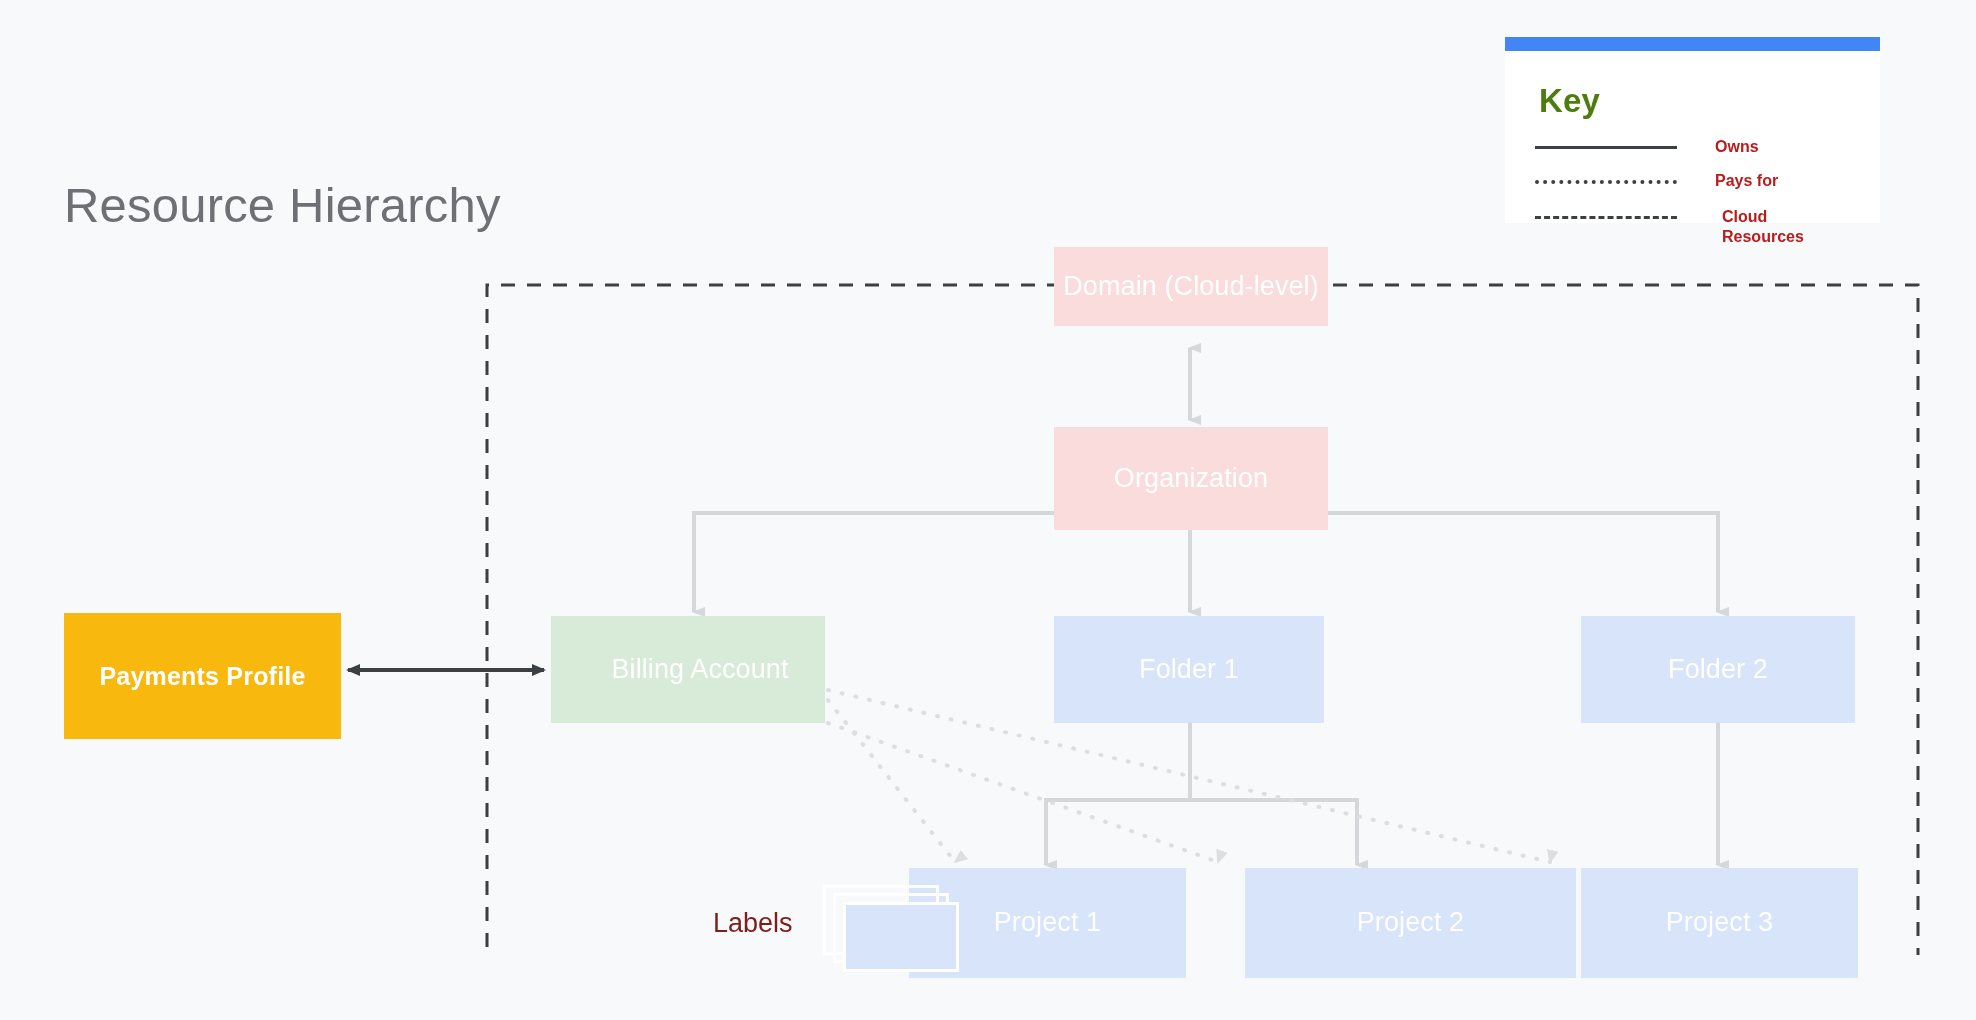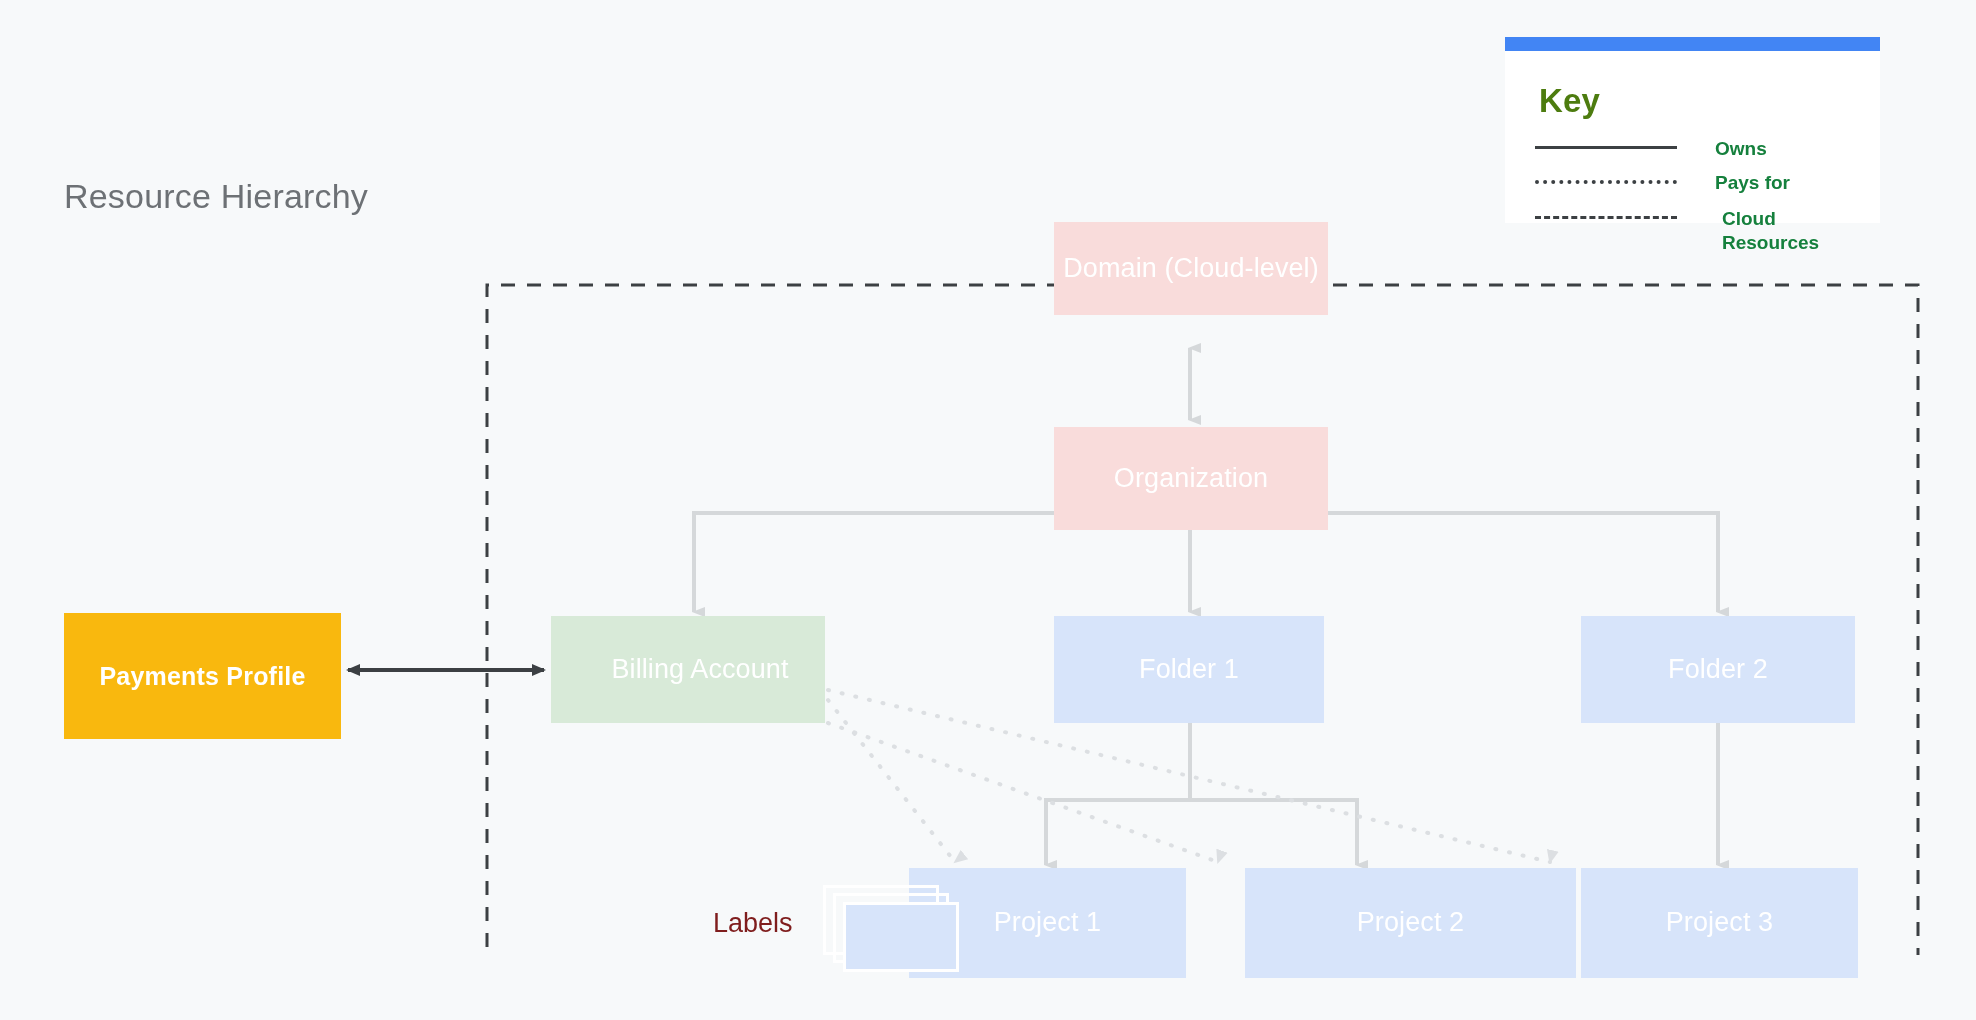--- a/index.html
+++ b/index.html
@@ -50,21 +50,21 @@
   .node.amber .node-label {
     font-weight: 700;
     font-size: 25px;
     letter-spacing: 0.2px;
   }
 
   #page-title {
     position: absolute;
     left: 64px;
     top: 177px;
-    font-size: 34px;
+    font-size: 49px;
     color: #6d7175;
     font-weight: 400;
     letter-spacing: 0.2px;
     white-space: nowrap;
   }
 
   #labels-text {
     position: absolute;
     left: 713px;
     top: 908px;
@@ -126,23 +126,23 @@
     top: 9px;
     width: 142px;
     display: block;
     border-top-width: 3px;
     border-top-color: #3c4043;
   }
   .key-sample.solid  i { border-top-style: solid; }
   .key-sample.dotted i { border-top-style: dotted; border-top-width: 4px; }
   .key-sample.dashed i { border-top-style: dashed; border-top-width: 3px; }
   .key-text {
-    font-size: 19px;
+    font-size: 16px;
     font-weight: 700;
-    color: #15803d;
+    color: #b91c1c;
     line-height: 1.25;
     margin-left: 38px;
     max-width: 120px;
   }
 </style>
 </head>
 <body>
 
 <div id="stage">
 
@@ -195,21 +195,21 @@
       <path d="M828,700 L955,862" fill="none" stroke="#dcdfe2" stroke-width="4" stroke-linecap="round" stroke-dasharray="1,13" marker-end="url(#ah-dot)"></path>
       <path d="M828,723 L1218,862" fill="none" stroke="#dcdfe2" stroke-width="4" stroke-linecap="round" stroke-dasharray="1,13" marker-end="url(#ah-dot)"></path>
       <path d="M828,690 L1550,862" fill="none" stroke="#dcdfe2" stroke-width="4" stroke-linecap="round" stroke-dasharray="1,13" marker-end="url(#ah-dot)"></path>
     </g>
 
     <g>
       <line x1="348" y1="670" x2="544" y2="670" stroke="#3c4043" stroke-width="4" marker-start="url(#ah-dark-s)" marker-end="url(#ah-dark-e)"></line>
     </g>
   </svg>
 
-  <div class="node pink" style="left:1054px; top:222px; width:274px; height:93px;">
+  <div class="node pink" style="left:1054px; top:247px; width:274px; height:79px;">
     <span class="node-label">Domain (Cloud-level)</span>
   </div>
 
   <div class="node pink" style="left:1054px; top:427px; width:274px; height:103px;">
     <span class="node-label">Organization</span>
   </div>
 
   <div class="node green" style="left:551px; top:616px; width:274px; height:107px;">
     <span class="node-label">Billing Account</span>
   </div>

